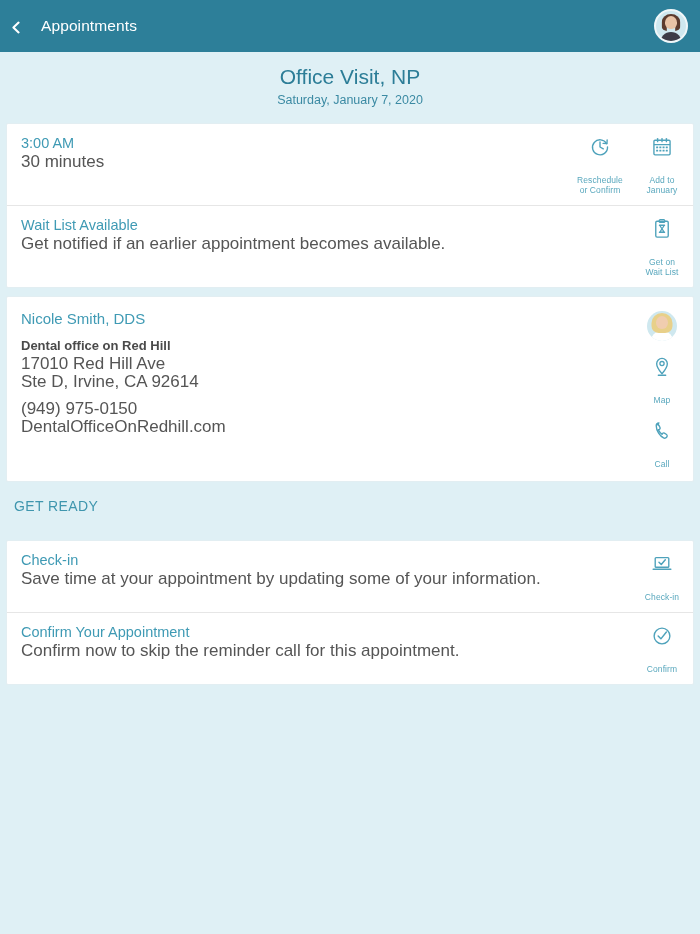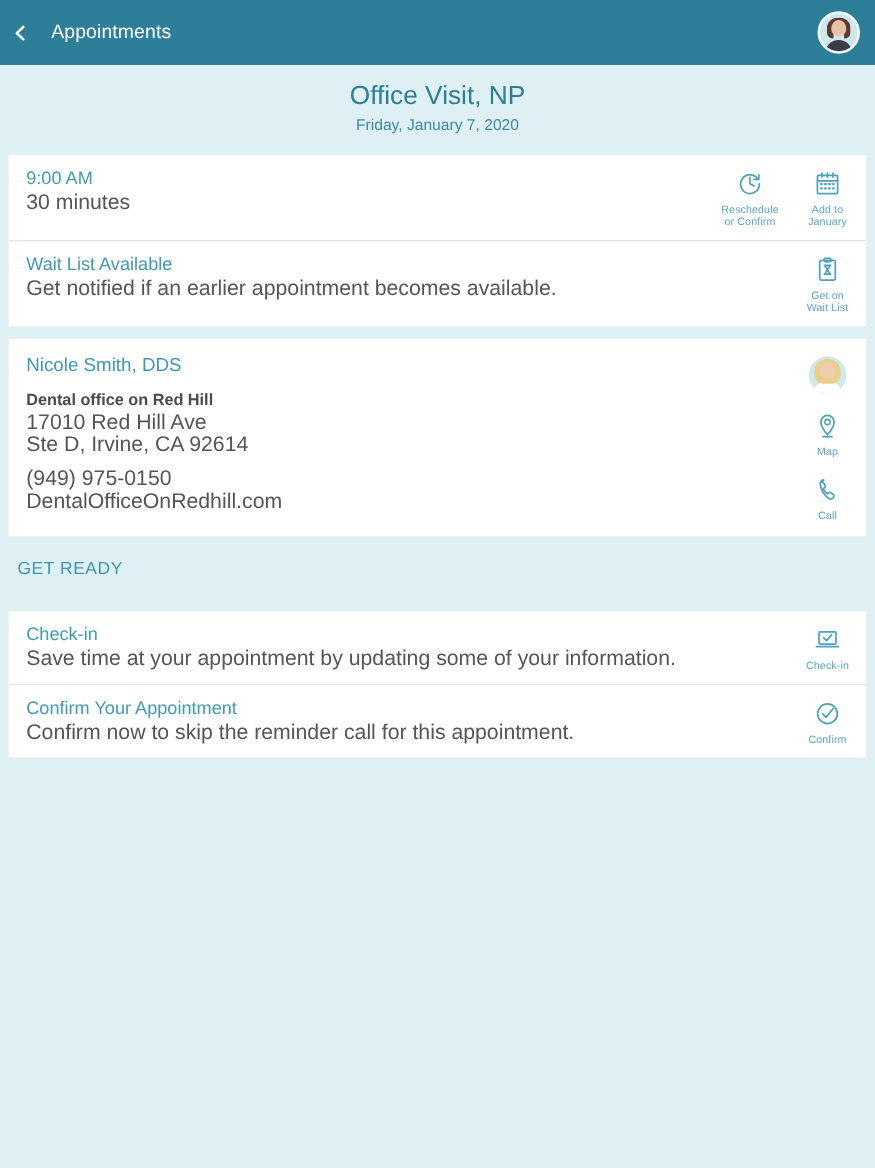--- a/index.html
+++ b/index.html
@@ -161,21 +161,21 @@
     cursor: pointer;
     padding-top: 1px;
   }
   .action .glyph {
     height: 24px;
     display: flex;
     align-items: center;
     justify-content: center;
   }
   .action .caption {
-    margin-top: 3px;
+    margin-top: 16px;
     color: #58a7bd;
     font-size: 8.5px;
     line-height: 10px;
     text-align: center;
     letter-spacing: .1px;
   }
 
   
   .provider-rail {
     flex: none;
@@ -250,28 +250,28 @@
   </div>
   <div class="nav-avatar">
     <div class="body"></div>
     <div class="hair"></div>
     <div class="face"></div>
   </div>
 </div>
 
 <div class="title-wrap">
   <div class="page-title">Office Visit, NP</div>
-  <div class="page-subtitle">Friday, January 7, 2020</div>
+  <div class="page-subtitle">Saturday, January 7, 2020</div>
 </div>
 
 <div class="card">
 
   <div class="row">
     <div class="row-main">
-      <div class="link-title">9:00 AM</div>
+      <div class="link-title">3:00 AM</div>
       <div class="sub-text">30 minutes</div>
     </div>
     <div class="row-actions">
 
       <div class="action">
         <span class="glyph">
           <svg viewBox="0 0 24 24" width="22" height="22" aria-hidden="true">
             <path d="M19.2 8.4A8.2 8.2 0 1 0 20.2 12" fill="none" stroke="#4ea2bb" stroke-width="1.5" stroke-linecap="round"></path>
             <polyline points="15.4,8.1 19.6,8.3 19.8,4.2" fill="none" stroke="#4ea2bb" stroke-width="1.5" stroke-linecap="round" stroke-linejoin="round"></polyline>
             <polyline points="12,6.6 12,12 15.6,14" fill="none" stroke="#4ea2bb" stroke-width="1.5" stroke-linecap="round" stroke-linejoin="round"></polyline>

